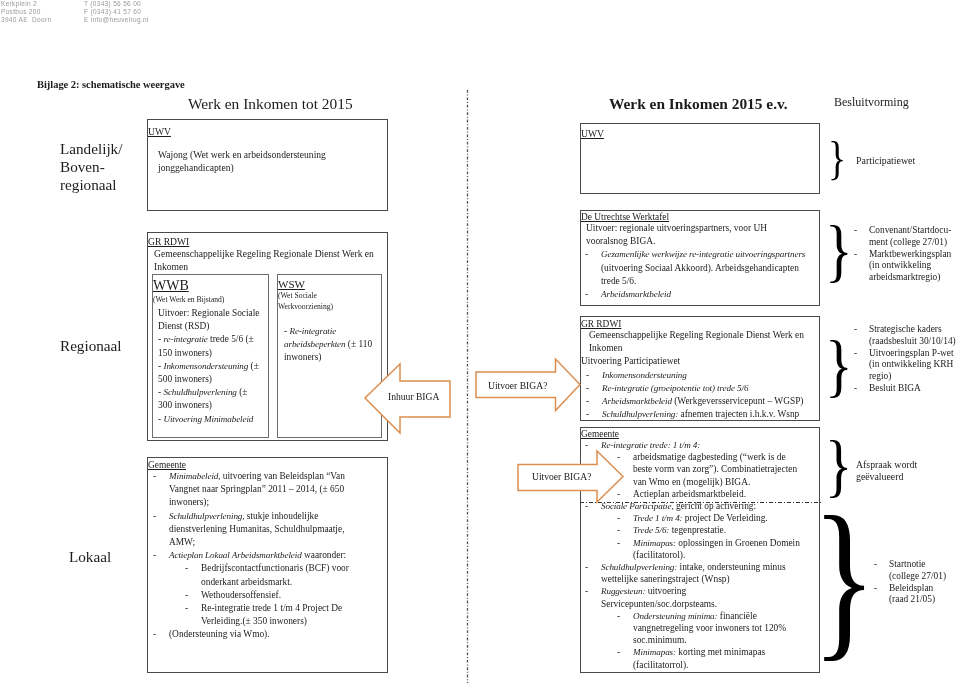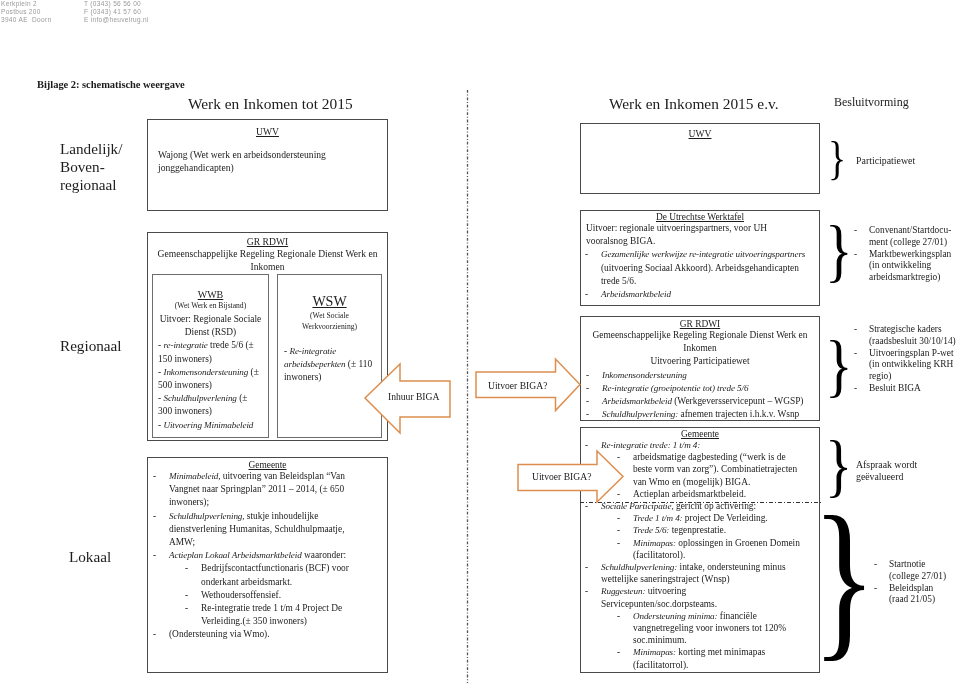--- a/index.html
+++ b/index.html
@@ -9,21 +9,21 @@
        -webkit-font-smoothing:antialiased;}
   .abs{position:absolute;}
   .addr{font-family:"Liberation Sans",sans-serif;font-size:6.5px;color:#9a9a9a;
         line-height:8.1px;letter-spacing:.32px;}
   .addr>div{white-space:pre;}
   .bijlage{font-weight:bold;font-size:10.5px;letter-spacing:-0.04px;}
   .coltitle{font-size:15.4px;white-space:nowrap;}
   .box{position:absolute;border:1px solid #4a4a4a;box-sizing:border-box;background:#fff;}
   .innerbox{position:absolute;border:1px solid #6d6d6d;box-sizing:border-box;background:#fff;}
   u,.u{text-decoration:underline;text-underline-offset:1px;}
-  .ctr{text-align:center;}
+  .ctr{text-align:left;}
   i{font-style:italic;font-size:0.97em;letter-spacing:-0.012em;}
   .rowlab{font-size:15.2px;line-height:17.8px;}
   .brace{position:absolute;font-family:"Liberation Serif",serif;font-weight:400;
          line-height:1;color:#000;}
   .bl{font-size:9.4px;line-height:11.8px;}
   .arrowtxt{position:absolute;font-size:9.3px;white-space:nowrap;}
 </style>
 </head>
 <body>
 
@@ -34,21 +34,21 @@
 </div>
 <div class="abs addr" style="left:84px;top:0px;">
   <div>T (0343) 56 56 00</div>
   <div>F (0343) 41 57 60</div>
   <div>E info@heuvelrug.nl</div>
 </div>
 
 <div class="abs bijlage" style="left:37px;top:79px;">Bijlage 2: schematische weergave</div>
 
 <div class="abs coltitle" style="left:188px;top:95px;">Werk en Inkomen tot 2015</div>
-<div class="abs coltitle" style="left:609px;top:95px;">Werk en Inkomen 2015 e.v.</div>
+<div class="abs coltitle" style="left:609px;top:95px;font-weight:bold;">Werk en Inkomen 2015 e.v.</div>
 <div class="abs coltitle" style="left:834px;top:95px;font-size:12px;">Besluitvorming</div>
 
 <div class="abs rowlab" style="left:60px;top:140px;">
   <div>Landelijk/</div>
   <div>Boven-</div>
   <div>regionaal</div>
 </div>
 <div class="abs rowlab" style="left:60px;top:337px;">Regionaal</div>
 <div class="abs rowlab" style="left:69px;top:548px;">Lokaal</div>
 
@@ -64,35 +64,35 @@
 </div>
 
 <div class="box" style="left:147px;top:232px;width:241px;height:209px;">
   <div class="ctr" style="margin-top:3px;font-size:9.6px;">
     <span class="u">GR RDWI</span>
   </div>
   <div class="ctr" style="margin:0 6px;font-size:9.6px;line-height:13.4px;">Gemeenschappelijke Regeling Regionale Dienst Werk en Inkomen</div>
 </div>
 
 <div class="innerbox" style="left:152px;top:274px;width:117px;height:164px;">
-  <div class="ctr" style="margin-top:14px;font-size:10px;">
+  <div class="ctr" style="margin-top:3px;font-size:14px;">
     <span class="u">WWB</span>
   </div>
   <div class="ctr" style="font-size:7.6px;line-height:11px;">(Wet Werk en Bijstand)</div>
   <div class="ctr" style="margin:2px 5px 0 5px;font-size:9.4px;line-height:13.2px;">Uitvoer: Regionale Sociale Dienst (RSD)</div>
   <div style="margin:0 9px 0 5px;font-size:9.4px;line-height:13.2px;">
     <div>- <i>re-integratie</i> trede 5/6 (± 150 inwoners)</div>
     <div>- <i>Inkomensondersteuning</i> (± 500 inwoners)</div>
     <div>- <i>Schuldhulpverlening</i> (± 300 inwoners)</div>
     <div>- <i>Uitvoering Minimabeleid</i></div>
   </div>
 </div>
 
 <div class="innerbox" style="left:277px;top:274px;width:105px;height:164px;">
-  <div class="ctr" style="margin-top:19px;font-size:14px;">
+  <div class="ctr" style="margin-top:3px;font-size:11px;">
     <span class="u">WSW</span>
   </div>
   <div class="ctr" style="font-size:7.6px;line-height:11px;">
     <div>(Wet Sociale</div>
     <div>Werkvoorziening)</div>
   </div>
   <div style="margin:13px 6px 0 6px;font-size:9.4px;line-height:13.2px;">- <i>Re-integratie arbeidsbeperkten</i> (± 110 inwoners)</div>
 </div>
 
 <div class="box" style="left:147px;top:457px;width:241px;height:216px;">

